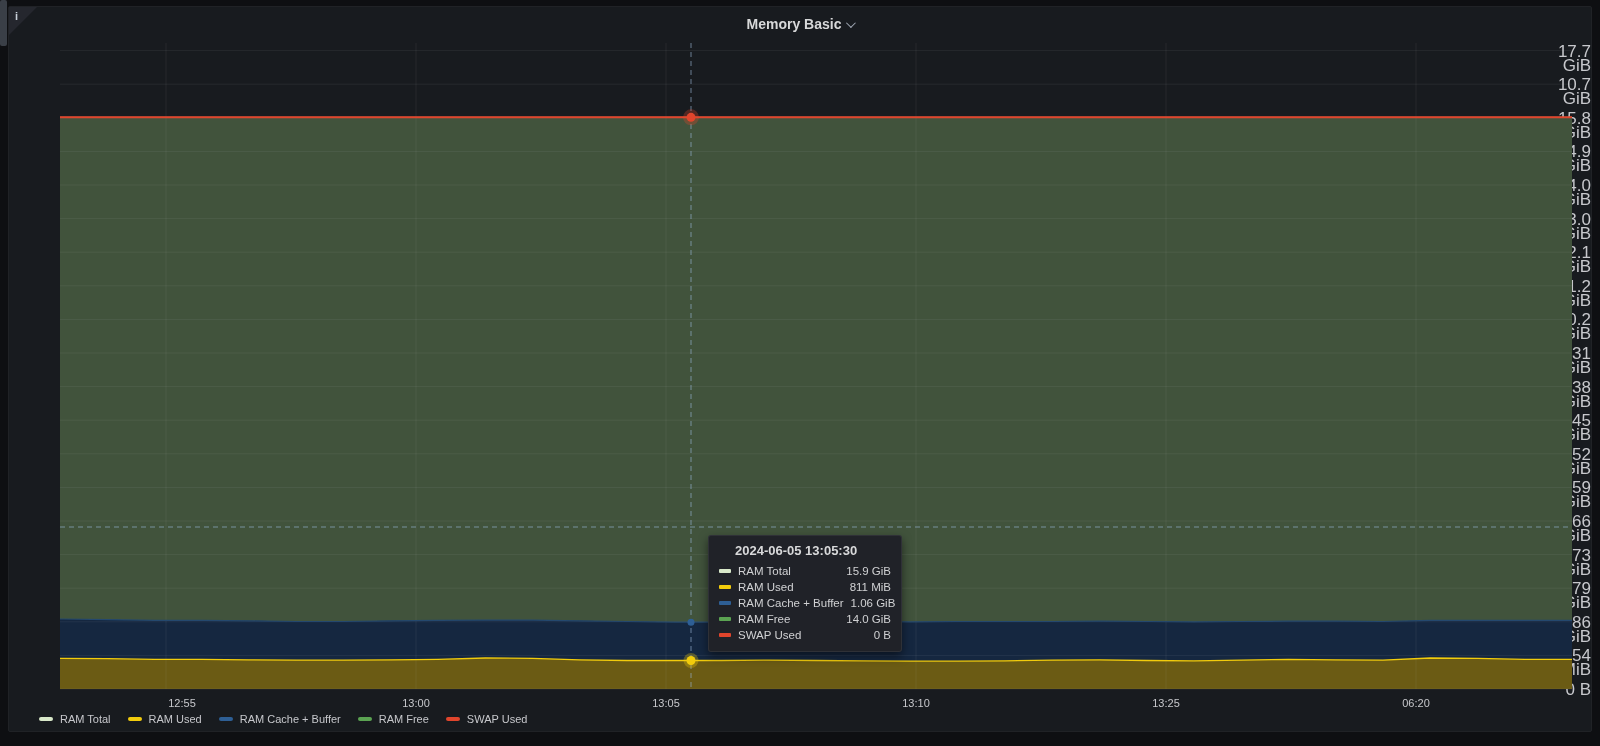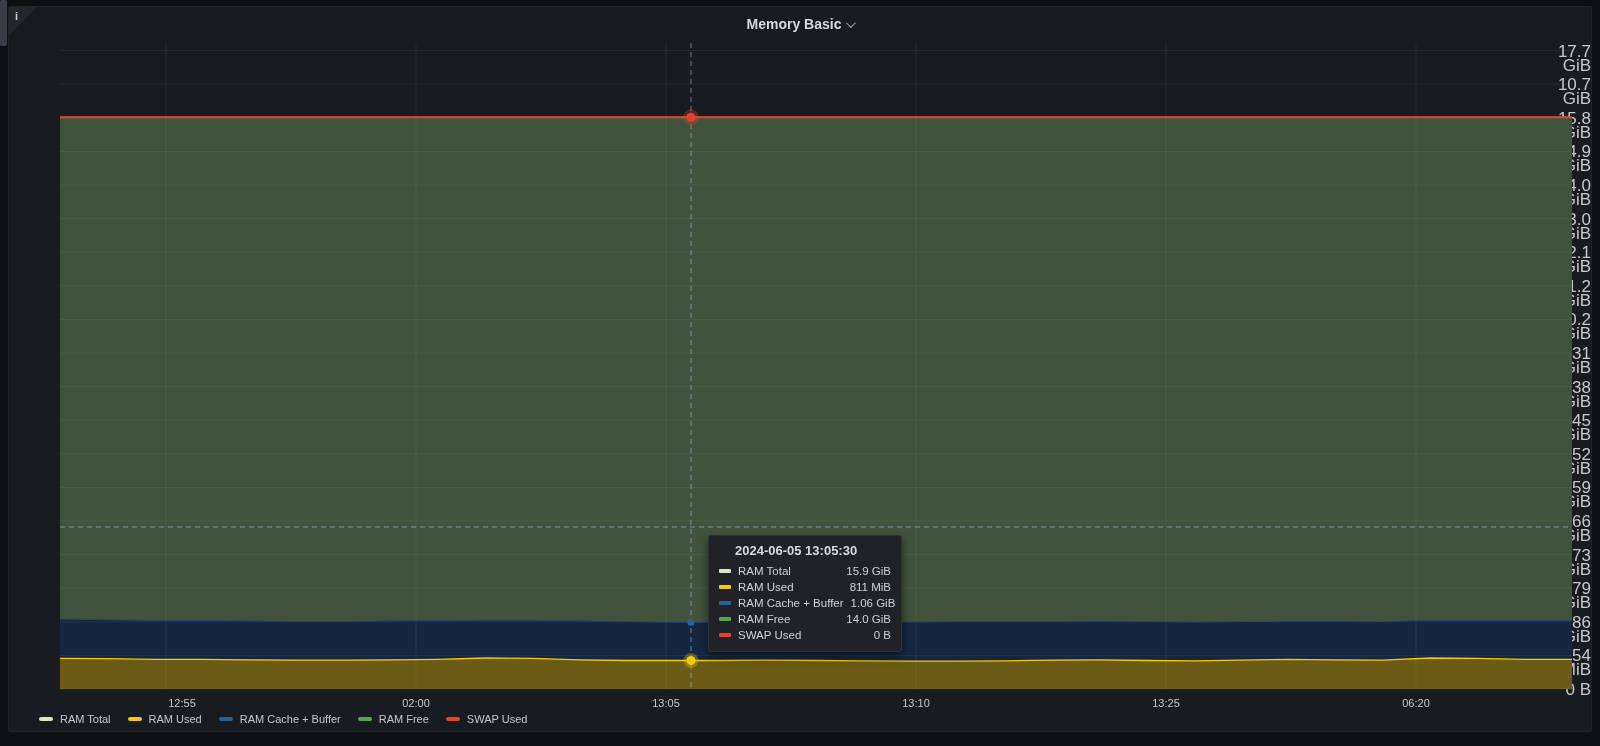--- a/index.html
+++ b/index.html
@@ -112,21 +112,21 @@
         <line x1="631" x2="631" y1="0" y2="646" stroke="rgba(150,180,210,0.65)" stroke-width="1" stroke-dasharray="5,4"></line>
         <line x1="0" x2="1512" y1="484" y2="484" stroke="rgba(150,180,210,0.65)" stroke-width="1" stroke-dasharray="5,4"></line>
         <circle cx="631" cy="74.33439999999996" r="8" fill="#E0452C" fill-opacity="0.3"></circle>
         <circle cx="631" cy="74.33439999999996" r="4.5" fill="#E0452C"></circle>
         <circle cx="631" cy="579.2335" r="3.5" fill="#2E5F95"></circle>
         <circle cx="631" cy="617.4889" r="7.5" fill="#F2CC0C" fill-opacity="0.3"></circle>
         <circle cx="631" cy="617.4889" r="4.5" fill="#F2CC0C"></circle>
       </svg>
     <div id="x-labels">
         <div class="x-label" style="left: 173px; top: 690px;">12:55</div>
-        <div class="x-label" style="left: 407px; top: 690px;">02:00</div>
+        <div class="x-label" style="left: 407px; top: 690px;">13:00</div>
         <div class="x-label" style="left: 657px; top: 690px;">13:05</div>
         <div class="x-label" style="left: 907px; top: 690px;">13:10</div>
         <div class="x-label" style="left: 1157px; top: 690px;">13:25</div>
         <div class="x-label" style="left: 1407px; top: 690px;">06:20</div>
       </div>
 
     <div class="legend" id="legend">
         <div class="legend-item">
           <span class="legend-swatch" style="background: rgb(216, 232, 201);"></span>
           <span class="legend-label">RAM Total</span>

